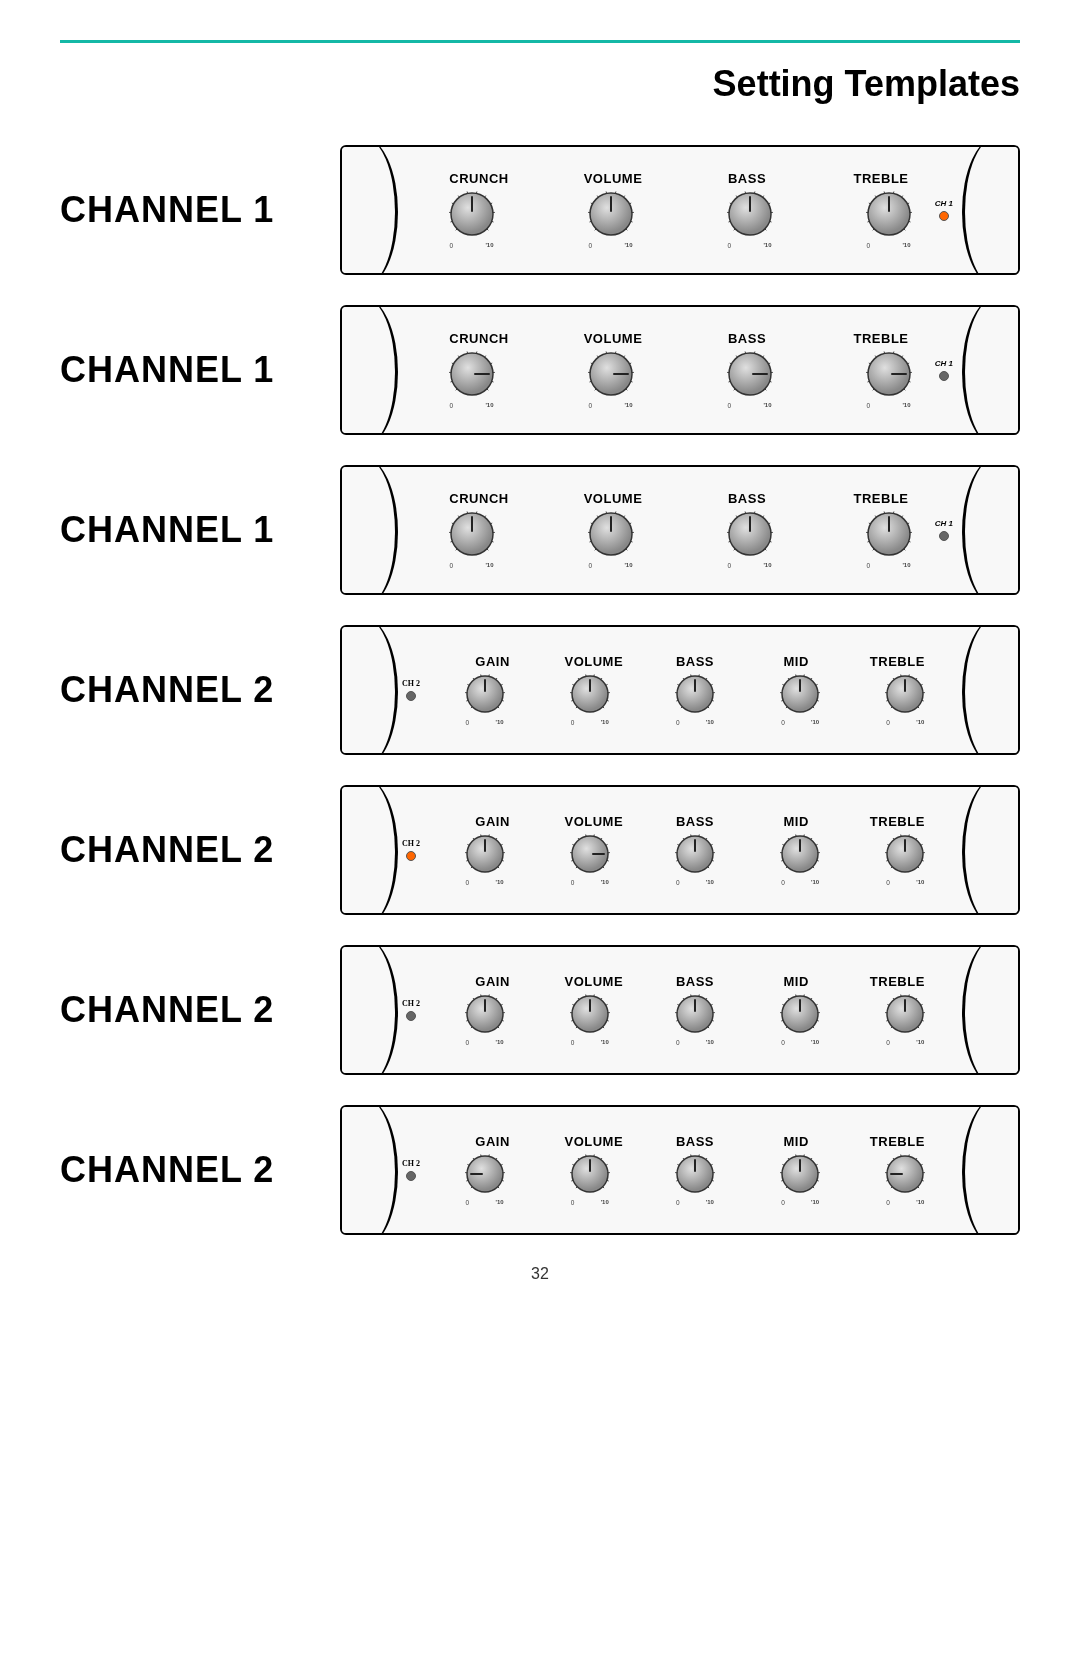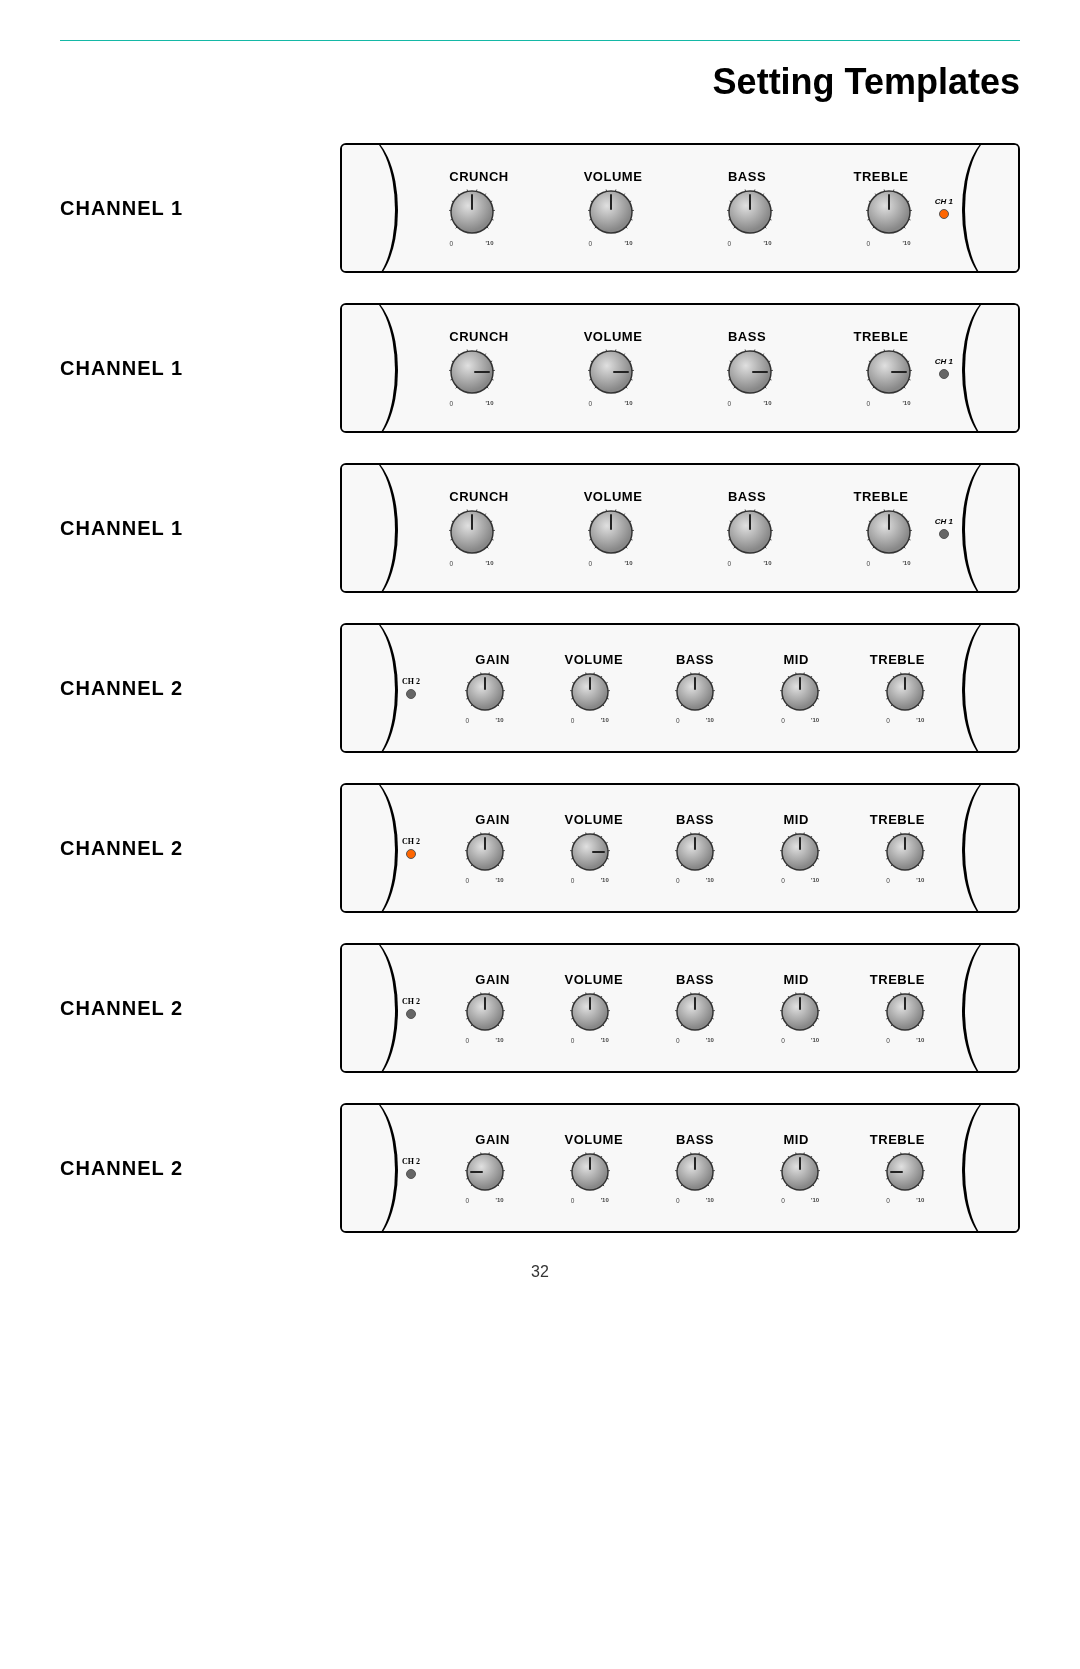--- a/index.html
+++ b/index.html
@@ -10,33 +10,33 @@
       font-family: Arial, sans-serif;
       position: relative;
       padding: 40px 60px 60px 60px;
     }
 
     .page-title {
       text-align: right;
       font-size: 36px;
       font-weight: bold;
       margin-bottom: 40px;
-      border-top: 1px solid #14b8a6;
+      border-top: 3px solid #14b8a6;
       padding-top: 20px;
     }
 
     .row {
       display: flex;
       align-items: center;
       margin-bottom: 30px;
     }
 
     .channel-label {
       width: 280px;
-      font-size: 20px;
+      font-size: 36px;
       font-weight: 900;
       letter-spacing: 1px;
       flex-shrink: 0;
     }
 
     .amp-panel {
       flex: 1;
       border: 2px solid #000;
       border-radius: 6px;
       height: 130px;

